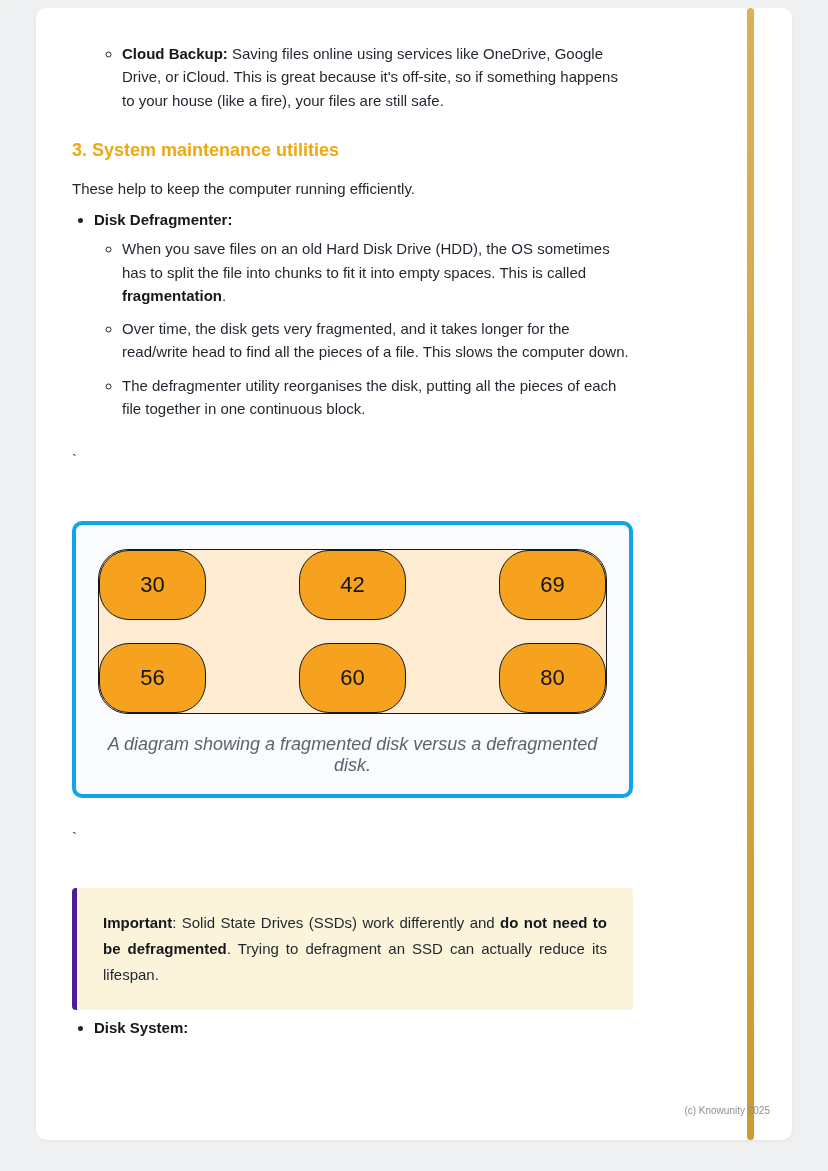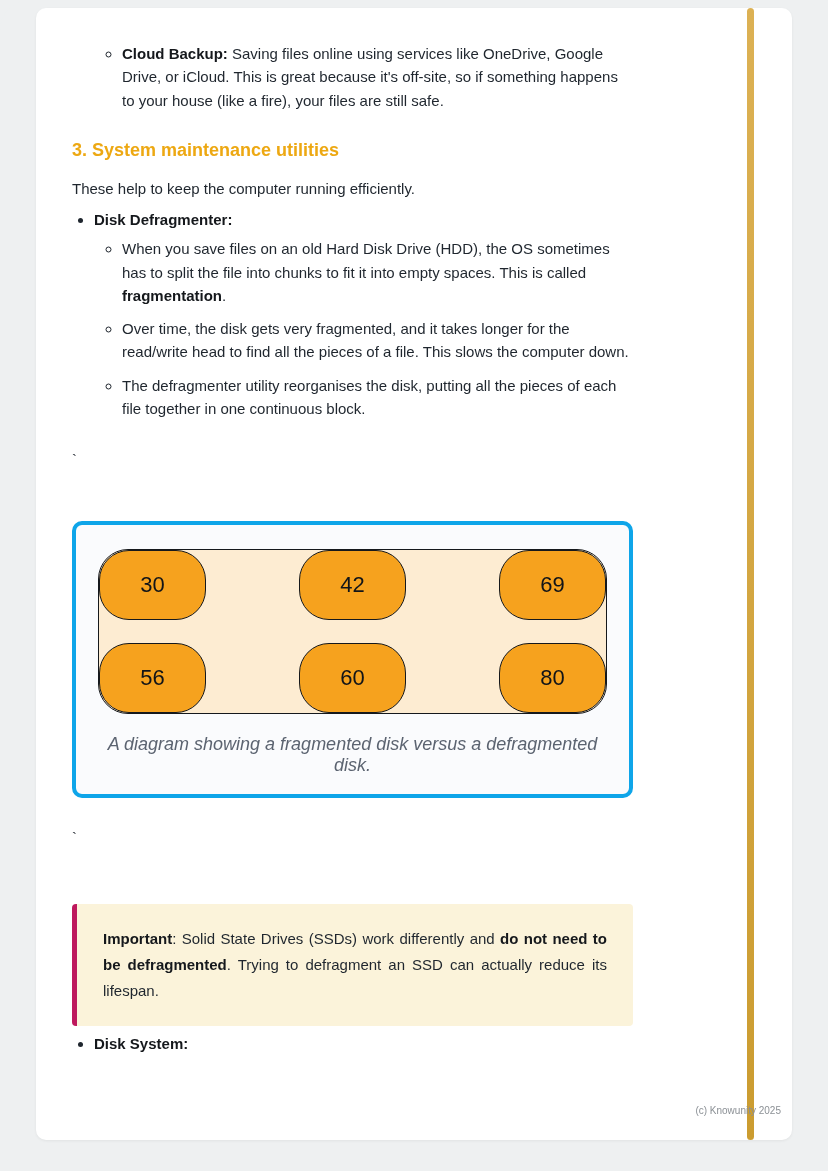--- a/index.html
+++ b/index.html
@@ -31,21 +31,21 @@
     position: absolute;
     top: 0;
     bottom: 0;
     right: 38px;
     width: 7px;
     background: linear-gradient(#dcb154, #cb9c30);
     z-index: 1;
   }
   .watermark {
     position: absolute;
-    right: 11px;
+    right: 22px;
     bottom: 24px;
     font-size: 10px;
     color: #8b9095;
     z-index: 2;
   }
   p, li { font-size: 15px; line-height: 1.55; }
   strong { font-weight: 700; color: #15181c; }
 
   .section-heading {
     font-size: 18px;
@@ -105,24 +105,24 @@
   .gap { flex: 1; }
   .figure-caption {
     margin-top: 20px;
     text-align: center;
     font-style: italic;
     font-size: 18px;
     color: #5b6370;
   }
 
   .callout {
-    margin-top: 54px;
+    margin-top: 38px;
     width: 561px;
     background: #fbf3da;
-    border-left: 5px solid #be185d;
+    border-left: 5px solid #4c1d95;
     border-radius: 4px;
     padding: 22px 26px;
   }
   .callout p {
     text-align: justify;
     line-height: 1.75;
   }
 
   .cleanup-block { margin-top: 30px; }
 </style>

